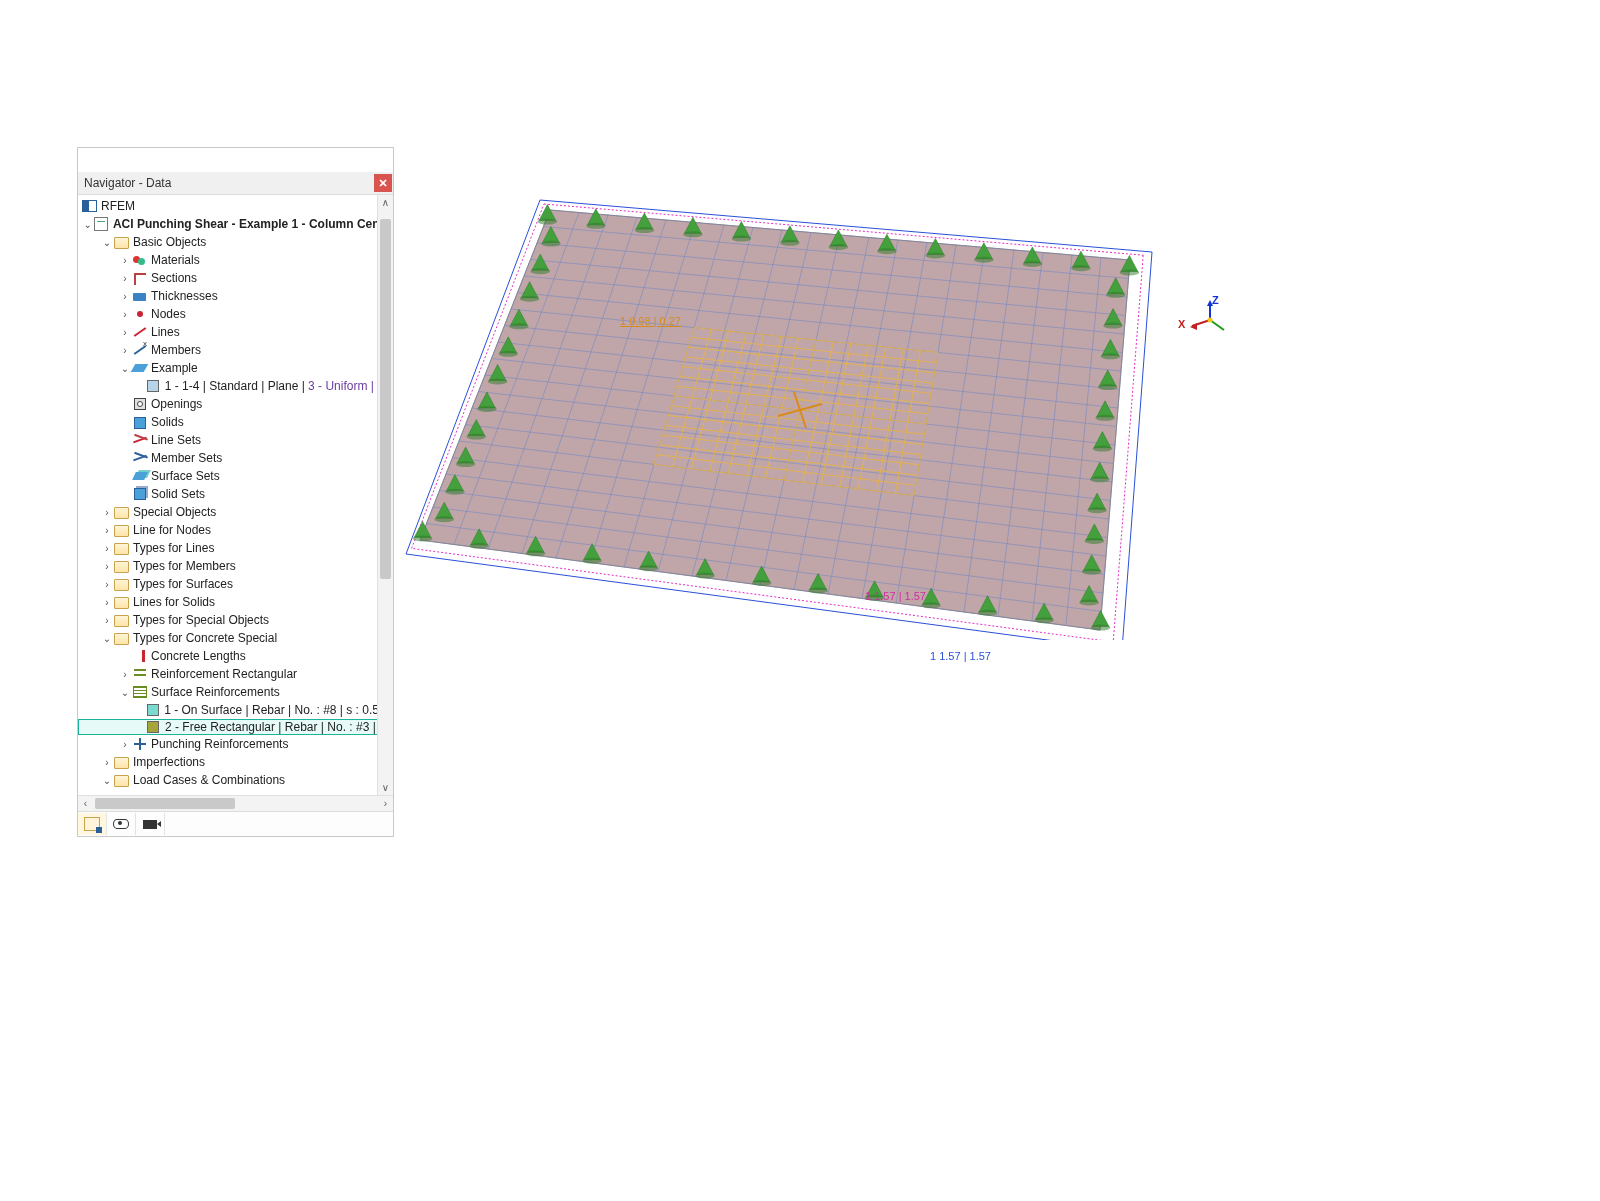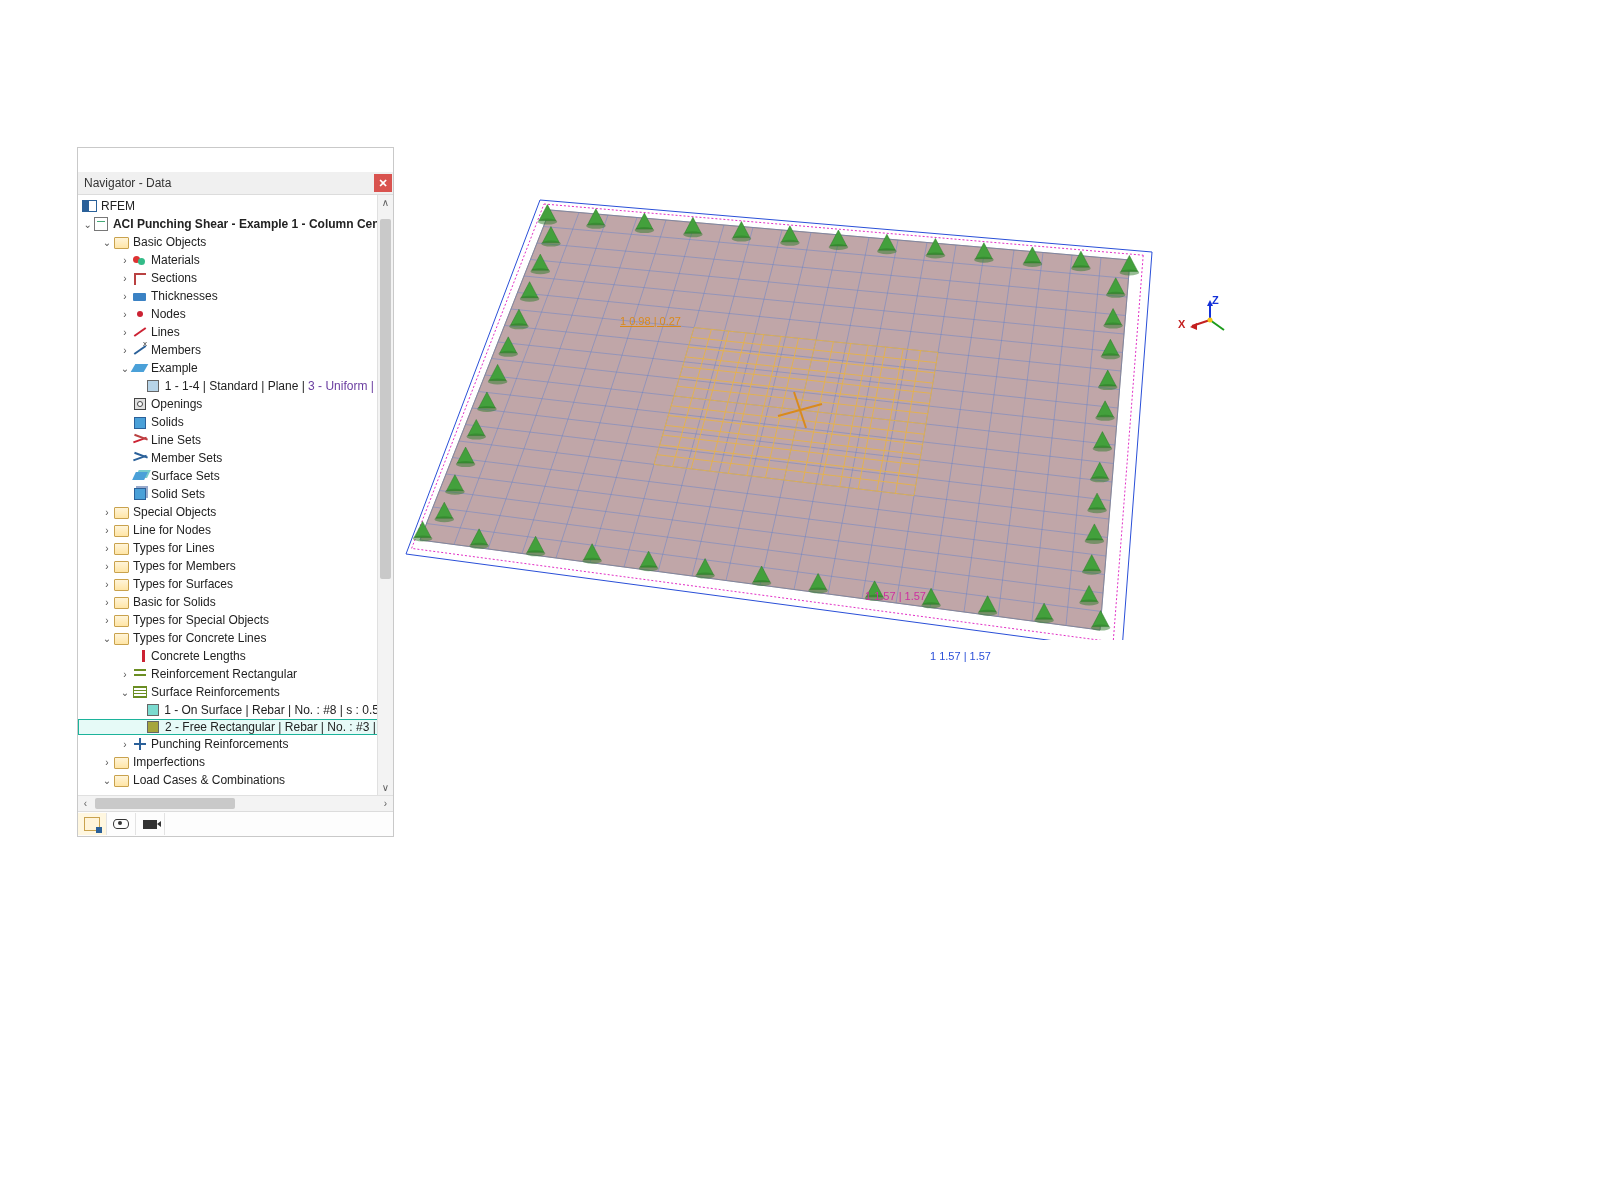--- a/index.html
+++ b/index.html
@@ -406,38 +406,38 @@
           <span class="folder"></span>
         </span>
       <span class="text">Types for Surfaces</span>
     </div>
     <div class="node">
       <span class="spacer" style="width:22px"></span>
       <span class="toggle">›</span>
       <span class="icon-box">
           <span class="folder"></span>
         </span>
-      <span class="text">Basic for Solids</span>
+      <span class="text">Lines for Solids</span>
     </div>
     <div class="node">
       <span class="spacer" style="width:22px"></span>
       <span class="toggle">›</span>
       <span class="icon-box">
           <span class="folder"></span>
         </span>
       <span class="text">Types for Special Objects</span>
     </div>
 
     <div class="node">
       <span class="spacer" style="width:22px"></span>
       <span class="toggle">⌄</span>
       <span class="icon-box">
           <span class="folder"></span>
         </span>
-      <span class="text">Types for Concrete Lines</span>
+      <span class="text">Types for Concrete Special</span>
     </div>
     <div class="node">
       <span class="spacer" style="width:54px"></span>
       <span class="icon-box">
           <span class="efflen-icon"></span>
         </span>
       <span class="text">Concrete Lengths</span>
     </div>
     <div class="node">
       <span class="spacer" style="width:40px"></span>

